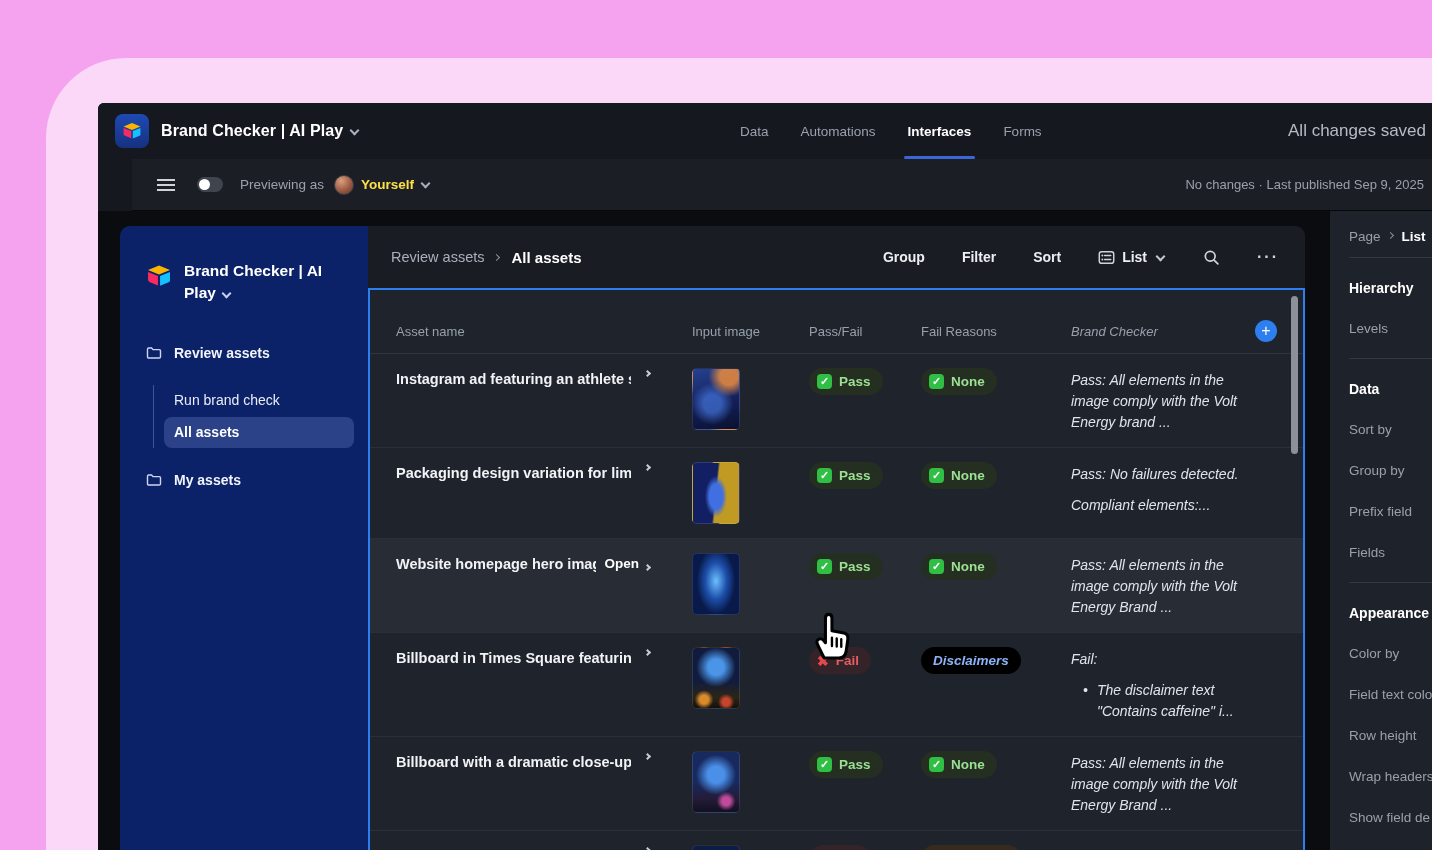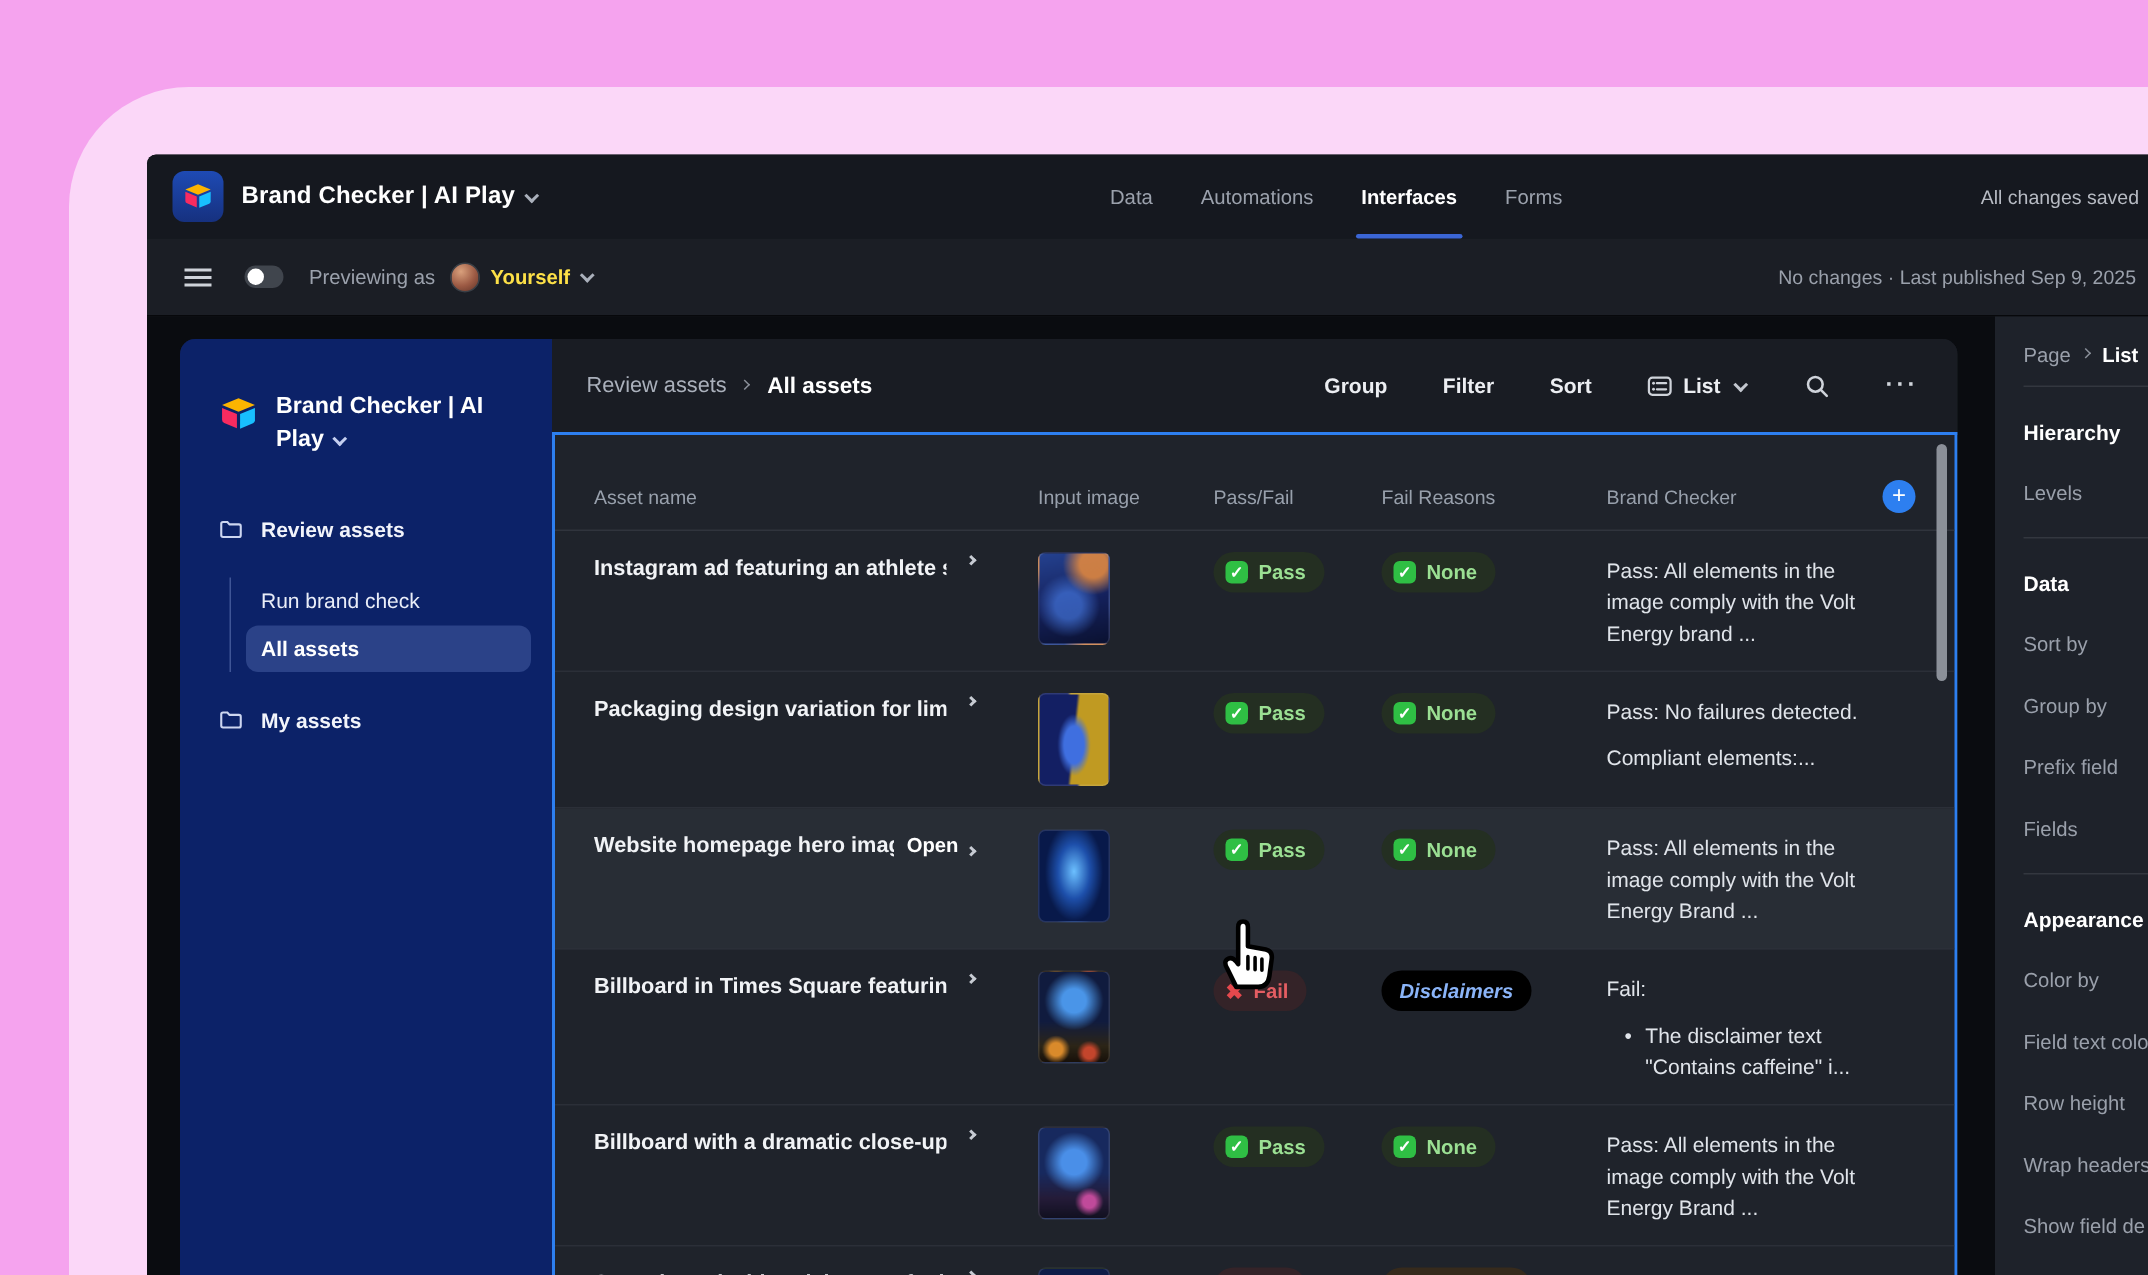--- a/index.html
+++ b/index.html
@@ -23,25 +23,25 @@
     display:flex; align-items:center; justify-content:center; flex:0 0 34px; }
   .app-title { color:#fff; font-weight:bold; font-size:16px; margin-left:12px; letter-spacing:.1px; }
   .chev { width:7px; height:7px; border-right:2px solid currentColor; border-bottom:2px solid currentColor;
     display:inline-block; transform:rotate(45deg); margin:0 2px 2px 8px; vertical-align:middle; }
   .chev.right { transform:rotate(-45deg); margin:0 0 1px 6px; }
   .hdr-chev { color:#aab0bb; }
   .tabs { position:absolute; left:642px; top:0; height:100%; display:flex; gap:32px; align-items:center; }
   .tab { color:#9ba1ac; font-size:13.5px; position:relative; height:100%; display:flex; align-items:center; cursor:default; }
   .tab.active { color:#fff; font-weight:bold; }
   .tab.active::after { content:""; position:absolute; left:-4px; right:-4px; bottom:0; height:3px; border-radius:2px; background:#3b66d6; }
-  .save-status { margin-left:auto; color:#b7bbc3; font-size:13px; padding-right:0; white-space:nowrap; }
+  .save-status { margin-left:auto; color:#b7bbc3; font-size:17px; padding-right:0; white-space:nowrap; }
 
   
   .preview-bar { height:52px; flex:0 0 52px; display:flex; align-items:center; padding:0 8px 0 25px;
-    background:#1b1e25; border-bottom:1px solid #07080b; color:#9ba1ac; font-size:13.5px; }
+    background:#1b1e25; border-bottom:1px solid #07080b; color:#9ba1ac; font-size:13.5px;margin-left:34px; }
   .hamburger { width:18px; height:12px; border-top:2px solid #cfd3da; border-bottom:2px solid #cfd3da; position:relative; }
   .hamburger::after { content:""; position:absolute; left:0; right:0; top:3px; height:2px; background:#cfd3da; }
   .toggle { width:26px; height:15px; border-radius:8px; background:#40454d; margin-left:22px; position:relative; }
   .toggle::after { content:""; position:absolute; left:2px; top:2px; width:11px; height:11px; border-radius:50%; background:#fff; }
   .previewing-label { margin-left:17px; }
   .avatar { width:20px; height:20px; border-radius:50%; margin:0 7px 0 10px;
     background:radial-gradient(circle at 35% 28%, #d9a07c 0%, #9c5a44 55%, #5e3227 100%); border:1px solid #3a3f46; }
   .user-name { color:#fde047; font-weight:bold; }
   .publish-status { margin-left:auto; color:#9aa0ab; font-size:13px; white-space:nowrap; }
 
@@ -79,21 +79,21 @@
   .more-dots { font-size:16px; letter-spacing:2px; color:#cfd3da; font-weight:bold; }
 
   
   .list-box { flex:1; border:2px solid #2d7ff0; border-bottom:none; background:#1f232b; position:relative; display:flex; flex-direction:column; overflow:hidden; }
   .table-header { height:46px; flex:0 0 46px; display:flex; align-items:center; color:#98a0ac; font-size:13px; position:relative;margin-top:18px; }
   .table-header::after { content:""; position:absolute; left:0; right:0; bottom:0; height:1px; background:#30343d; }
   .col-name { width:294px; flex:0 0 294px; padding-left:26px; }
   .col-img { width:117px; flex:0 0 117px; padding-left:28px; }
   .col-pass { width:112px; flex:0 0 112px; padding-left:28px; }
   .col-reason { width:150px; flex:0 0 150px; padding-left:28px; }
-  .col-checker { flex:1; padding-left:28px; padding-right:56px; min-width:0; }
+  .col-checker { flex:1; padding-left:28px; padding-right:56px; min-width:0;font-style:italic; }
   .add-field-btn { position:absolute; right:26px; top:50%; transform:translateY(-50%); width:22px; height:22px; border-radius:50%;
     background:#2d7ff0; color:#fff; display:flex; align-items:center; justify-content:center; font-size:16px; line-height:1; font-weight:400; }
   .rows { flex:1; overflow:hidden; position:relative; }
   .trow { display:flex; align-items:flex-start; padding:14px 0; border-bottom:1px solid #2b2f38; min-height:91px; }
   .trow.hover { background:#282d35; }
   .name-cell { display:flex; justify-content:space-between; align-items:flex-start; gap:8px; padding-right:14px; }
   .asset-name { color:#f1f3f6; font-size:14.5px; font-weight:600; line-height:1.35; padding-top:2px;
     white-space:nowrap; overflow:hidden; max-width:240px; }
   .open-btn { color:#fff; font-size:13.5px; font-weight:bold; white-space:nowrap; padding-top:3px; display:inline-flex; align-items:flex-end; }
   .open-btn .chev { border-width:2px; width:5px; height:5px; color:#c7cbd3; }

